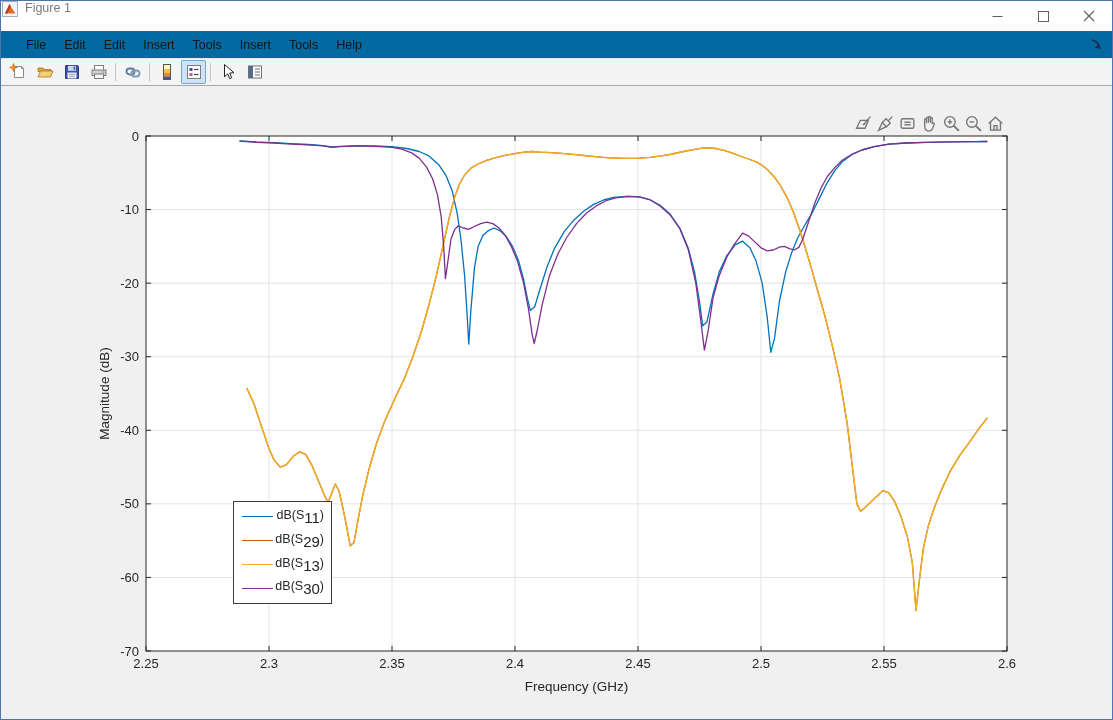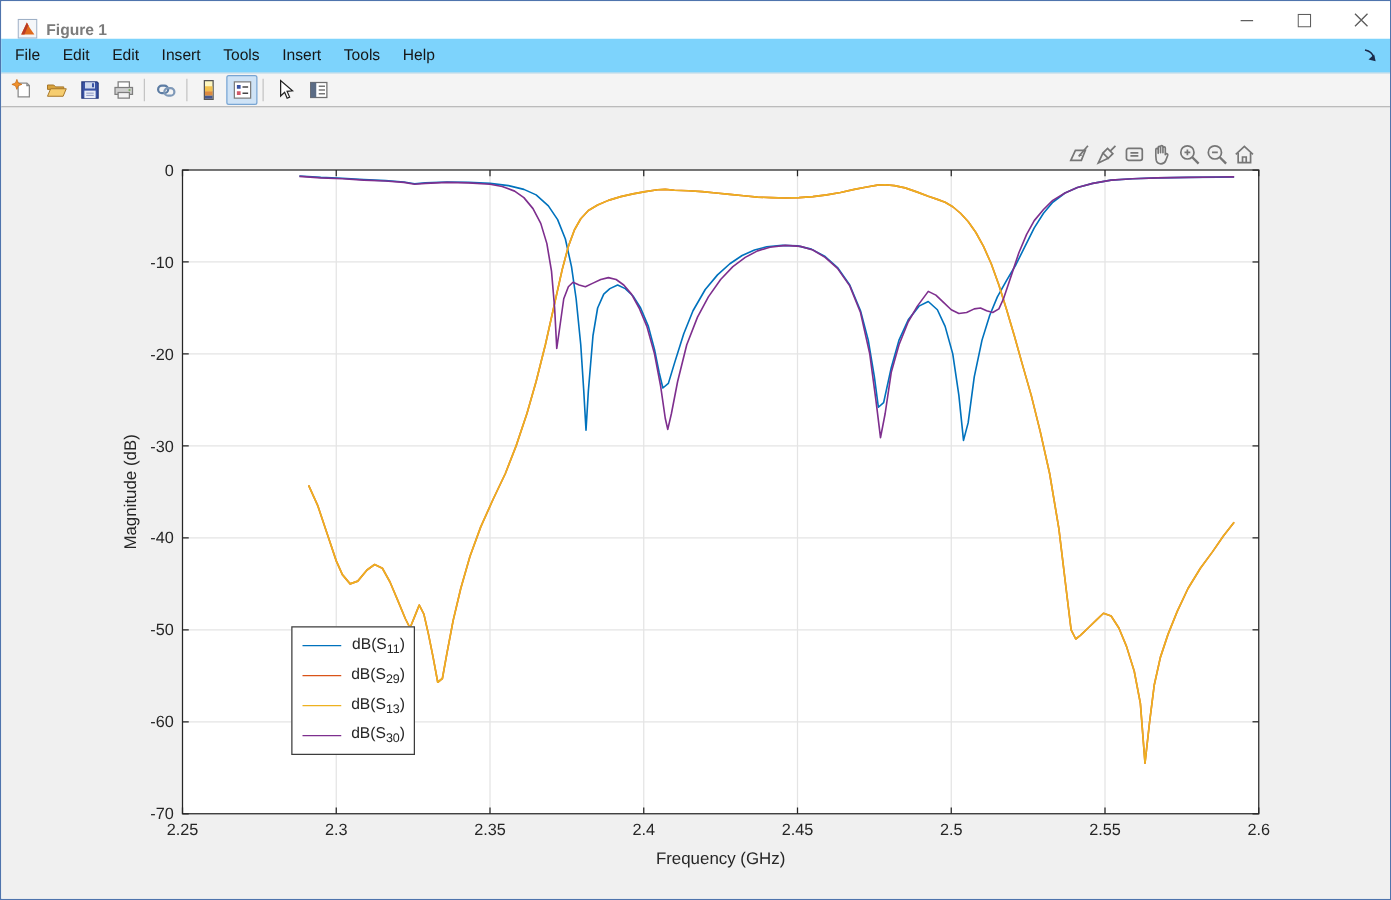--- a/index.html
+++ b/index.html
@@ -1,37 +1,37 @@
 <!DOCTYPE html>
 <html><head>
 <meta charset="utf-8">
 <style>
   html,body{margin:0;padding:0;}
   body{width:1113px;height:720px;position:relative;font-family:"Liberation Sans",sans-serif;background:#9a9a9a;overflow:hidden;}
   .window{position:absolute;inset:0;background:#fff;border:1px solid #4f74ad;box-sizing:border-box;display:flex;flex-direction:column;}
-  .titlebar{height:30px;background:#fff;display:flex;align-items:flex-end;padding-left:13px;flex:0 0 auto;font-weight:bold;}
+  .titlebar{height:30px;background:#fff;display:flex;align-items:flex-start;padding-left:1px;flex:0 0 auto;}
   .titlebar .title{margin-left:7px;font-size:12.5px;color:#7b7b7b;}
   .win-controls{margin-left:auto;display:flex;height:100%;}
   .win-btn{width:46px;height:100%;display:flex;align-items:center;justify-content:center;}
-  .menubar{height:27px;background:#7dd3fc;display:flex;padding-left:2px;border-bottom:1px solid #e6e6e6;flex:0 0 auto;position:relative;}
+  .menubar{height:27px;background:#0369a1;display:flex;align-items:center;padding-left:16px;border-bottom:1px solid #e6e6e6;flex:0 0 auto;position:relative;}
   .menu-item{padding:0 9px;font-size:12.5px;color:#161616;line-height:26px;cursor:default;}
   .dock-btn{position:absolute;right:6px;top:3px;width:20px;height:20px;display:flex;align-items:center;justify-content:center;}
   .toolbar{height:26px;background:#f4f4f4;display:flex;align-items:center;padding-left:3px;border-bottom:1px solid #a8a8a8;flex:0 0 auto;}
   .tbtn{width:23px;height:22px;display:flex;align-items:center;justify-content:center;margin:0 1px;border:1px solid transparent;border-radius:2px;}
   .tbtn.toggled{background:#cfe3f6;border:1px solid #78a5d3;}
   .tsep{width:1px;height:18px;background:#c4c4c4;margin:0 3px;}
   .content{position:relative;flex:1 1 auto;background:#f0f0f0;overflow:hidden;}
   #plot-svg{position:absolute;left:0;top:0;}
   .ax-toolbar{position:absolute;top:27px;right:106px;display:flex;gap:1px;}
   .ax-btn{width:21px;height:21px;display:flex;align-items:center;justify-content:center;}
   .legend{position:absolute;left:232px;top:415px;width:99px;height:103px;background:#fff;border:1px solid #3c3c3c;box-sizing:border-box;display:flex;flex-direction:column;justify-content:space-around;padding:3px 7px 3px 8px;}
   .legend-row{display:flex;align-items:center;}
   .legend-line{width:31px;height:0;border-top:1.5px solid #000;flex:0 0 auto;}
   .legend-label{margin-left:auto;font-size:12.5px;color:#262626;white-space:nowrap;}
-  .legend-label sub{font-size:10px;}
+  .legend-label sub{font-size:15px;}
 </style>
 </head>
 <body>
 
 <div class="window">
 
   <div class="titlebar">
     <svg width="16" height="16" viewBox="0 0 16 16">
       <rect x="0.5" y="0.5" width="15" height="15" fill="#f4f6f9" stroke="#9eb0c6"></rect>
       <polygon points="3,12.5 7.5,3 10,7.5 13.5,12.5" fill="#e06b1e"></polygon>

